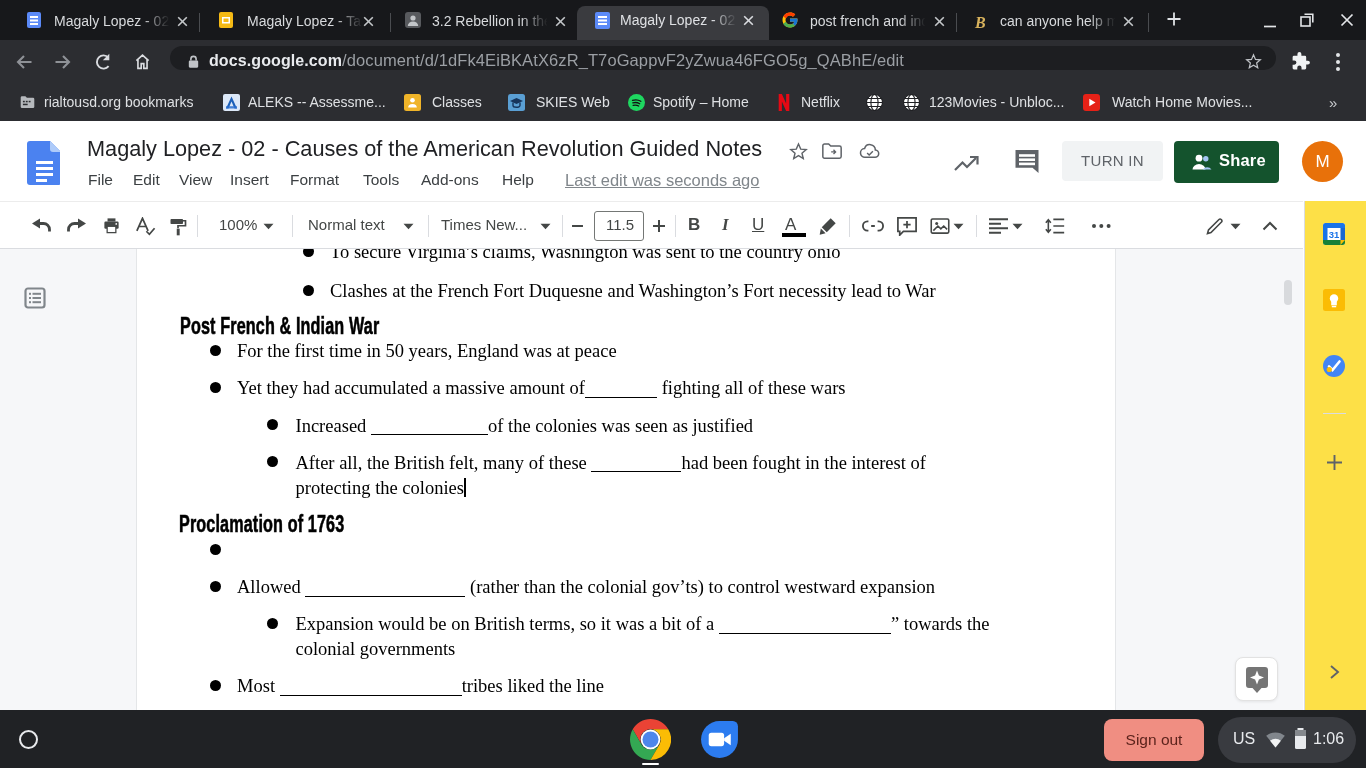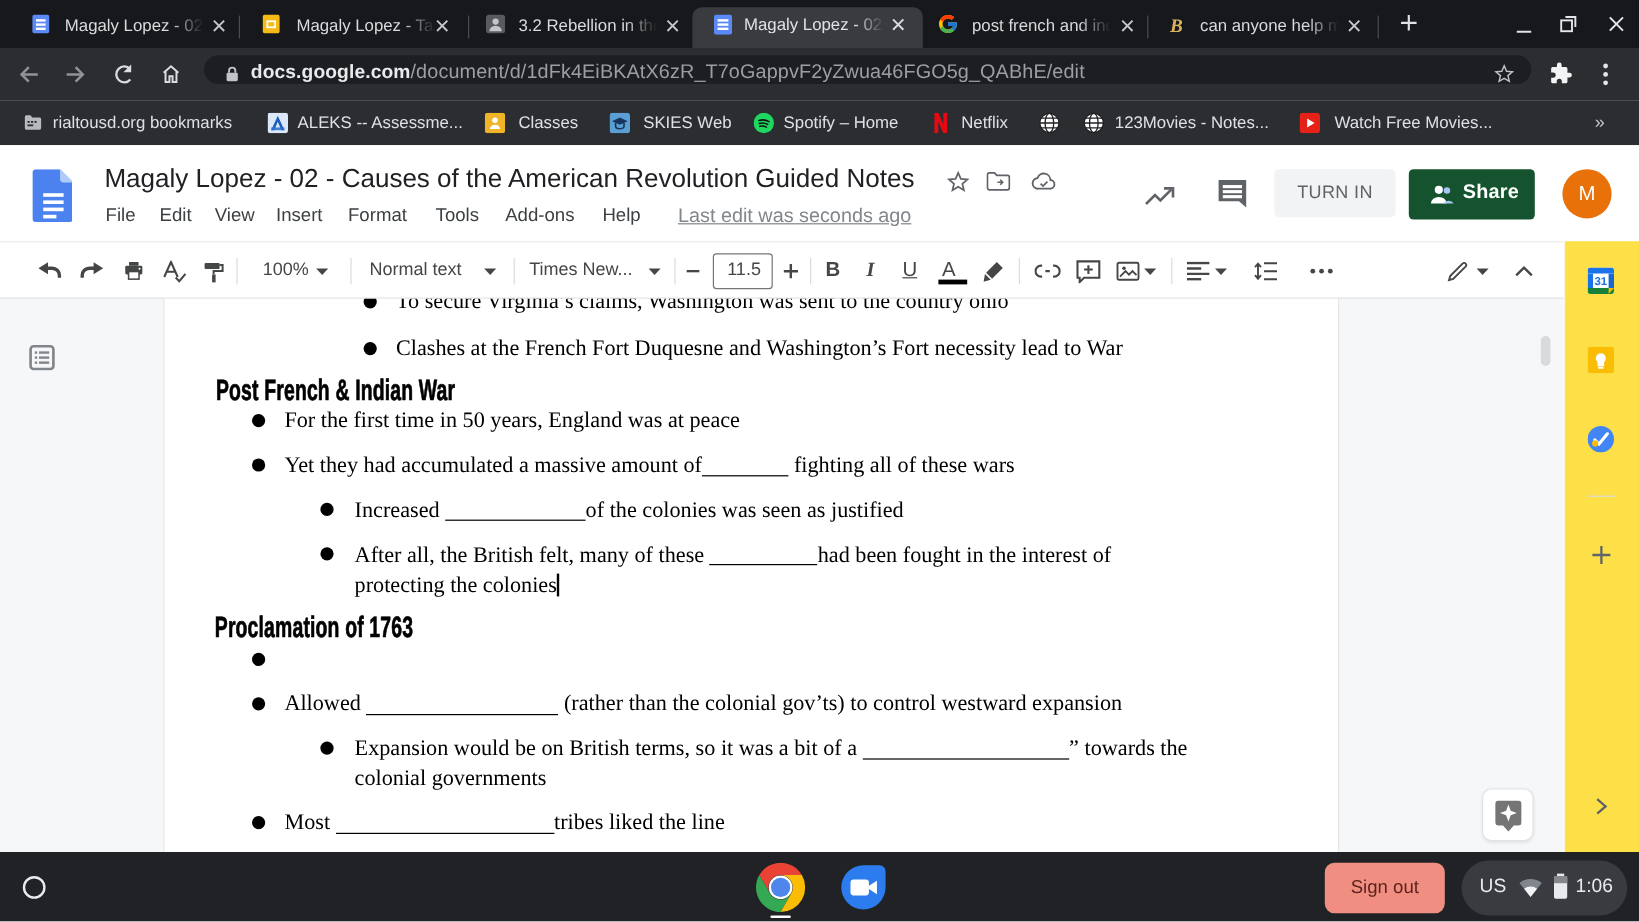--- a/index.html
+++ b/index.html
@@ -202,26 +202,26 @@
         <circle cx="8.5" cy="8.5" r="8" fill="none" stroke="#202124" stroke-width="1.1"></circle>
         <ellipse cx="8.5" cy="8.5" rx="3.6" ry="8" fill="none" stroke="#202124" stroke-width="1.1"></ellipse>
         <path d="M.5 8.5 h16 M1.6 4.5 h13.8 M1.6 12.5 h13.8" stroke="#202124" stroke-width="1.1"></path>
       </svg>
   <svg class="bmi" style="left:903px" viewBox="0 0 17 17">
         <circle cx="8.5" cy="8.5" r="8" fill="#fff"></circle>
         <circle cx="8.5" cy="8.5" r="8" fill="none" stroke="#202124" stroke-width="1.1"></circle>
         <ellipse cx="8.5" cy="8.5" rx="3.6" ry="8" fill="none" stroke="#202124" stroke-width="1.1"></ellipse>
         <path d="M.5 8.5 h16 M1.6 4.5 h13.8 M1.6 12.5 h13.8" stroke="#202124" stroke-width="1.1"></path>
       </svg>
-  <span class="bm" style="left:929px">123Movies - Notes...</span>
+  <span class="bm" style="left:929px">123Movies - Unbloc...</span>
   <svg class="bmi" style="left:1083px" viewBox="0 0 17 17">
         <rect width="17" height="17" rx="3" fill="#e62117"></rect>
         <path d="M6.3 4.8 L12.5 8.5 L6.3 12.2 Z" fill="#fff"></path>
       </svg>
-  <span class="bm" style="left:1112px">Watch Free Movies...</span>
+  <span class="bm" style="left:1112px">Watch Home Movies...</span>
   <span class="bm" style="left:1329px;font-size:15px;color:#c8cacd">»</span>
 </div>
 <div id="dheader">
   <svg class="abs" style="left:27px;top:20px" width="33" height="44" viewBox="0 0 33 44">
         <path d="M2 0 H22 L33 11 V41 a3 3 0 0 1-3 3 H2 a3 3 0 0 1-3-3 V3 a3 3 0 0 1 3-3 Z" fill="#4b82f0" transform="translate(1,0)"></path>
         <path d="M23 0 L34 11 H26 a3 3 0 0 1-3-3 Z" fill="#aecbfa"></path>
         <rect x="9" y="20" width="17" height="3" fill="#fff"></rect>
         <rect x="9" y="26" width="17" height="3" fill="#fff"></rect>
         <rect x="9" y="32" width="17" height="3" fill="#fff"></rect>
         <rect x="9" y="38" width="11" height="3" fill="#fff"></rect>

